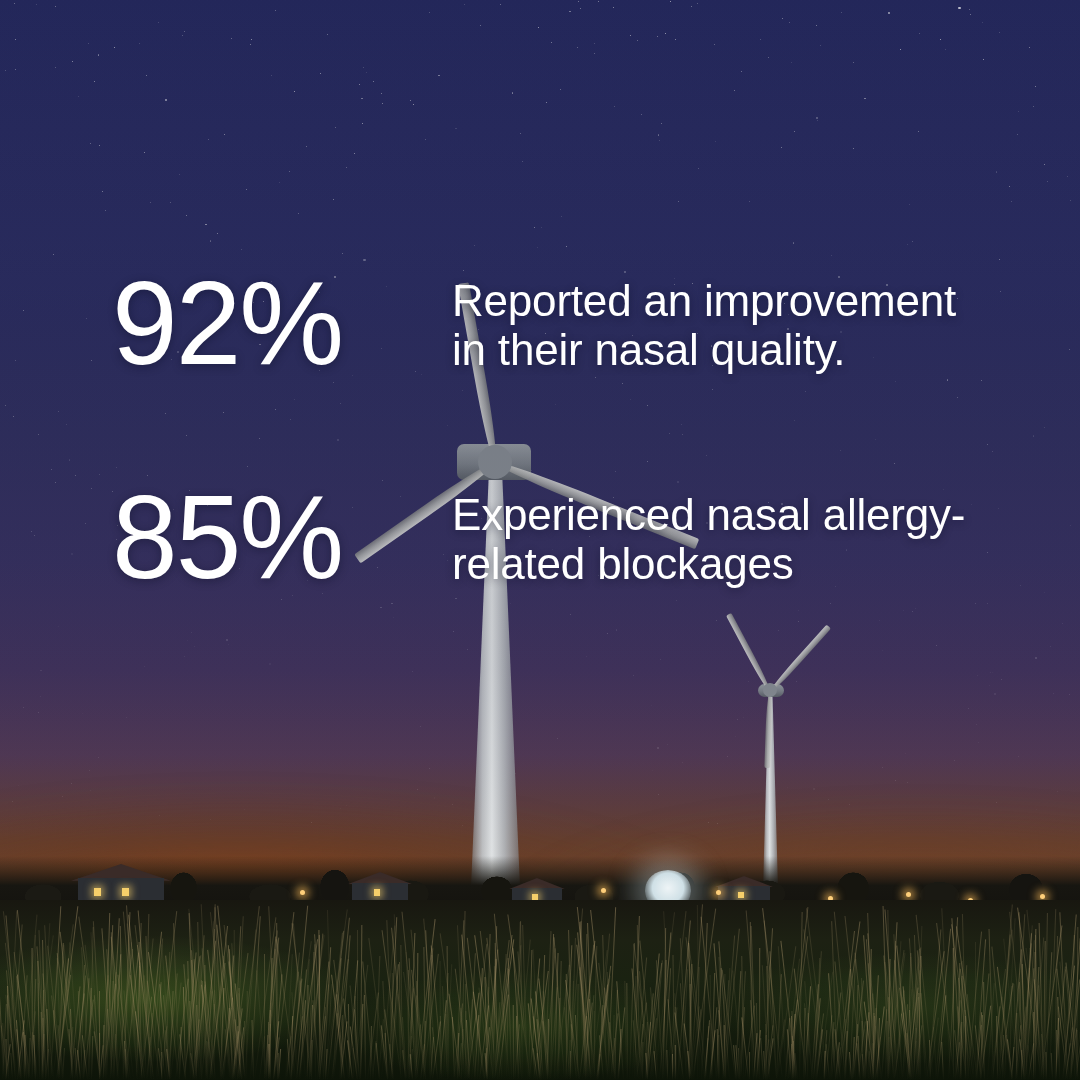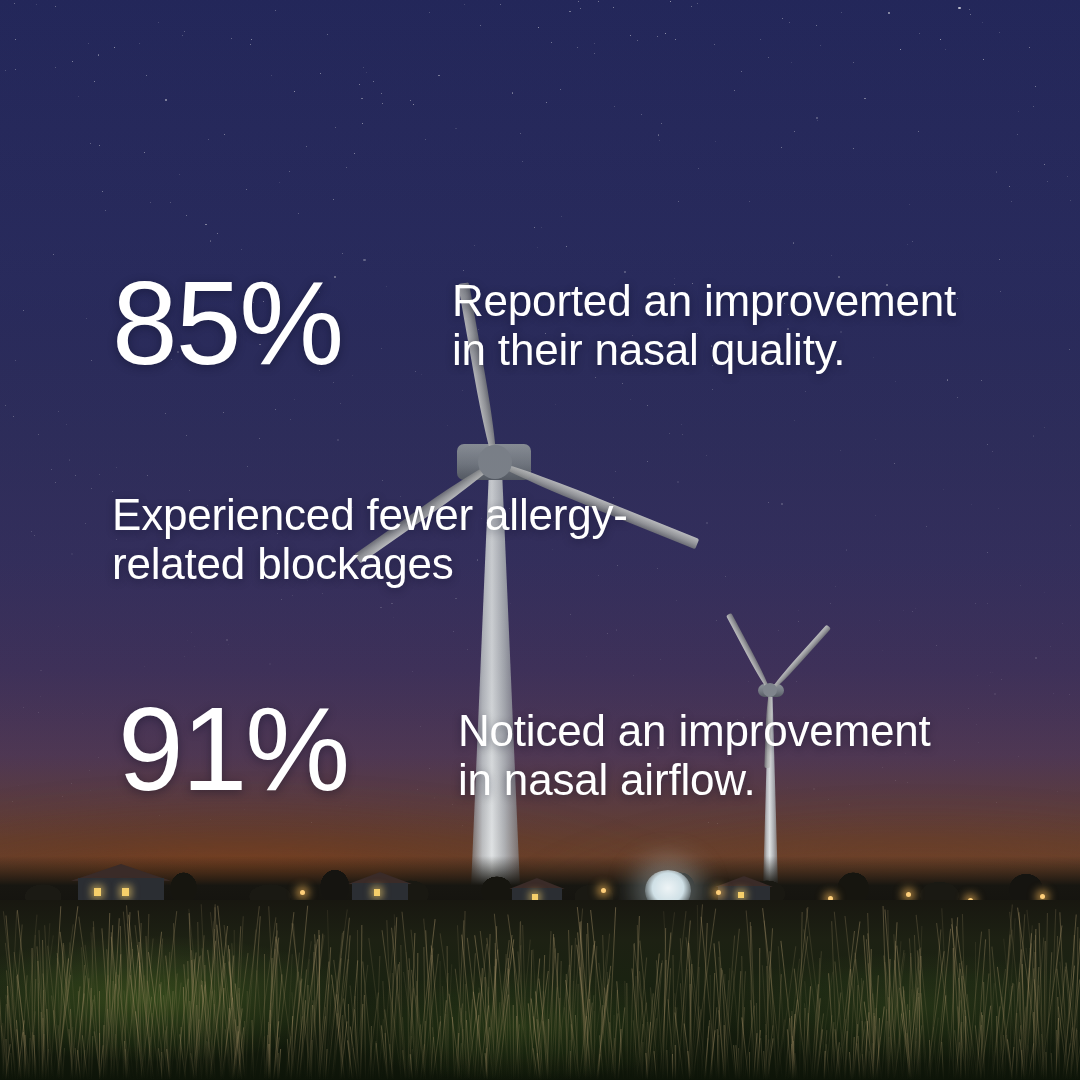--- a/index.html
+++ b/index.html
@@ -1582,30 +1582,26 @@
       <i style="left:1004.9px;height:162px;opacity:0.15;transform:rotate(3.4deg)"></i>
       <i style="left:755.5px;height:154px;opacity:0.39;transform:rotate(-2.0deg)"></i>
       <i style="left:576.3px;height:56px;opacity:0.36;transform:rotate(-5.4deg)"></i>
     </div>
 
   <div class="scrim"></div>
 
   <div class="stats">
 
     <div class="stat stat-1">
-      <div class="pct">85%</div>
+      <div class="pct">92%</div>
       <div class="copy">Reported an improvement
 in their nasal quality.</div>
     </div>
 
     <div class="stat stat-2">
-      <div class="copy">Experienced fewer allergy-
+      <div class="pct">85%</div>
+      <div class="copy">Experienced nasal allergy-
 related blockages</div>
     </div>
 
-    <div class="stat stat-3">
-      <div class="pct">91%</div>
-      <div class="copy">Noticed an improvement
-in nasal airflow.</div>
-    </div>
 
   </div>
 </div>
 
 </body></html>

